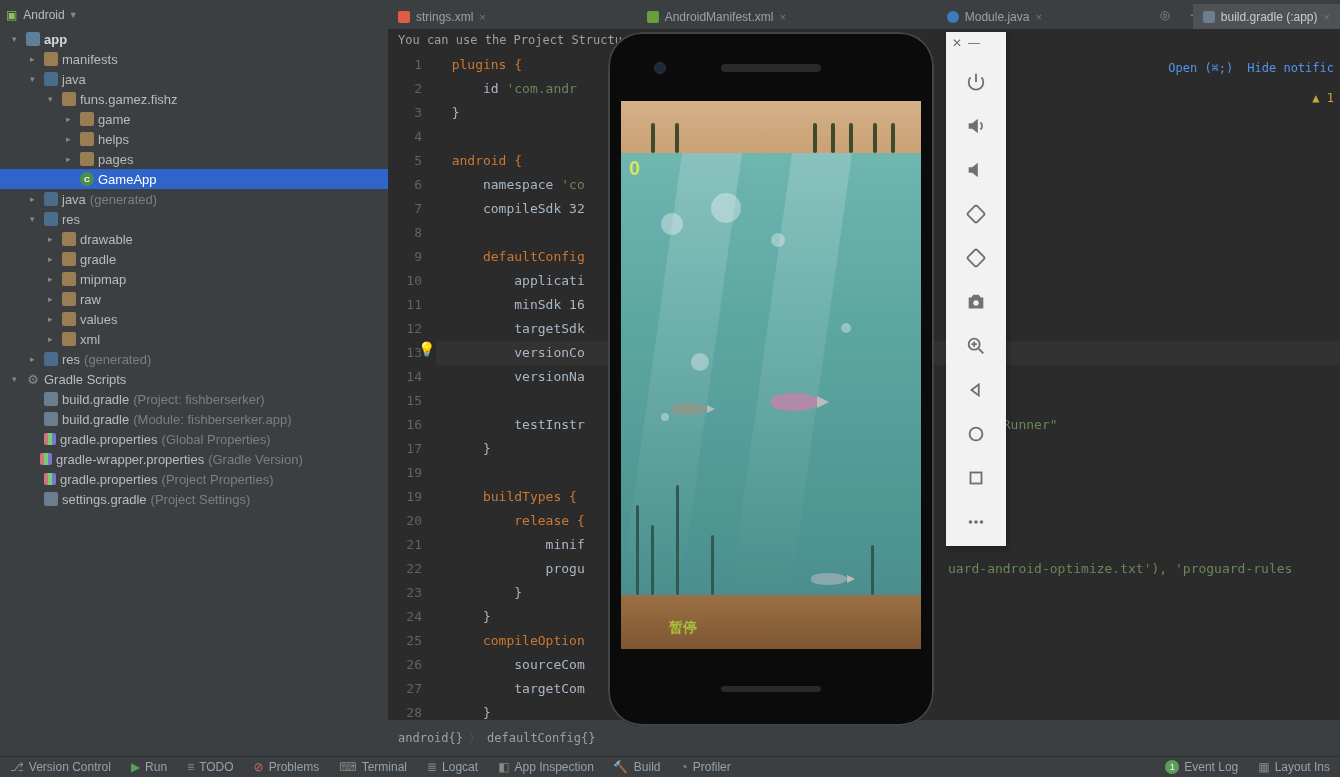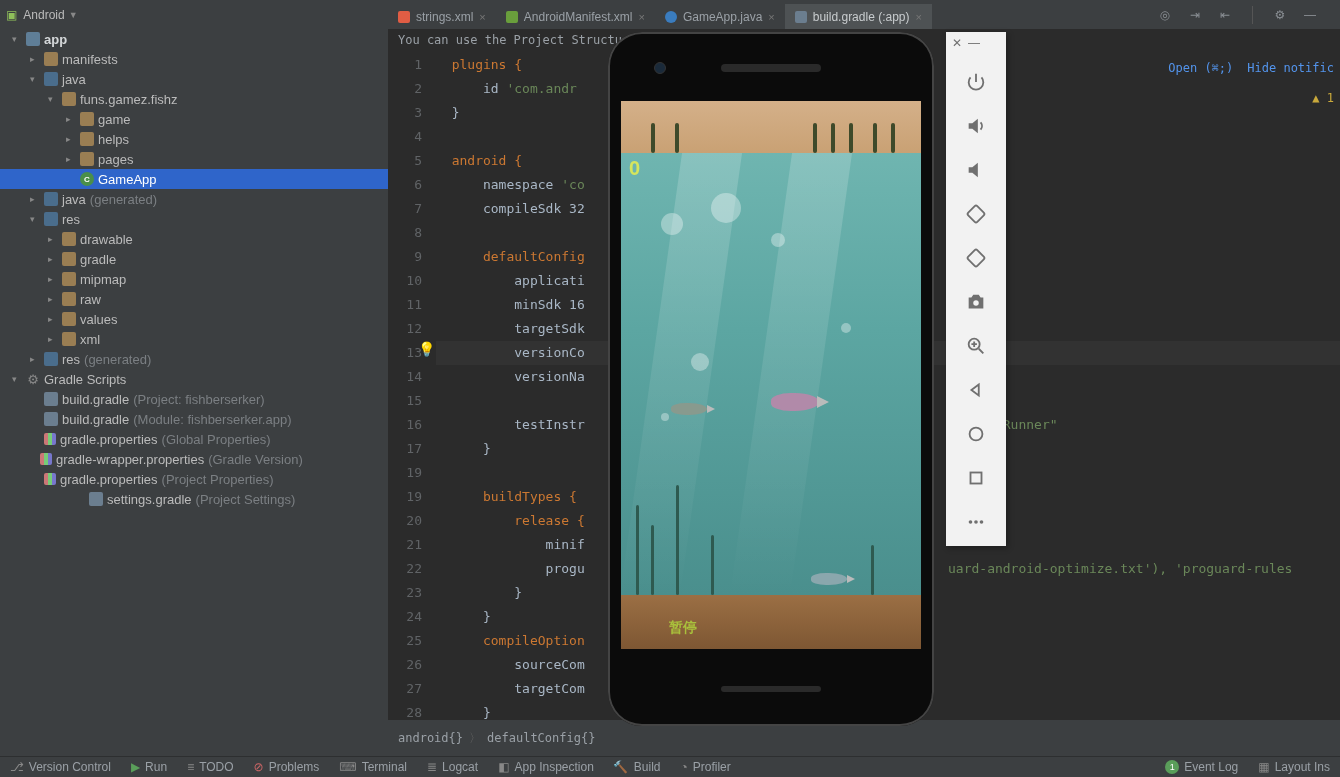--- a/index.html
+++ b/index.html
@@ -32,20 +32,21 @@
 
 
 #tabs {
   position:absolute;
   top:0;
   left:388px;
   right:0;
   height:29px;
   display:flex;
   align-items:flex-end;
+  justify-content:space-between;
 }
 .tab {
   padding:4px 10px;
   display:flex;
   align-items:center;
   gap:6px;
   color:#9aa0a6;
   font-size:12px;
   cursor:pointer;
   height:25px;
@@ -268,21 +269,21 @@
   <span>strings.xml</span>
   <span class="x">×</span>
     </div>
     <div class="tab">
       <span class="fic ic-green"></span>
   <span>AndroidManifest.xml</span>
   <span class="x">×</span>
     </div>
     <div class="tab">
       <span class="fic ic-blue"></span>
-  <span>GameApp.java</span>
+  <span>Module.java</span>
   <span class="x">×</span>
     </div>
     <div class="tab active">
       <span class="fic ic-grad"></span>
   <span>build.gradle (:app)</span>
   <span class="x">×</span>
     </div>
   </div>
 
 <div id="main">
@@ -403,21 +404,21 @@
   <span class="ficon prop"></span>
   <span>gradle-wrapper.properties</span>
   <span class="ann"> (Gradle Version)</span>
       </div>
       <div class="tree-row" style="padding-left: 30px;">
         <span class="arrow"></span>
   <span class="ficon prop"></span>
   <span>gradle.properties</span>
   <span class="ann"> (Project Properties)</span>
       </div>
-      <div class="tree-row" style="padding-left: 30px; margin-left: 45px;">
+      <div class="tree-row" style="padding-left: 30px;">
         <span class="arrow"></span>
   <span class="ficon grad"></span>
   <span>settings.gradle</span>
   <span class="ann"> (Project Settings)</span>
       </div>
     </div>
 
   <div id="editor">
     <div id="hint-bar">You can use the Project Structure d</div>
     <div id="notify-bar">

